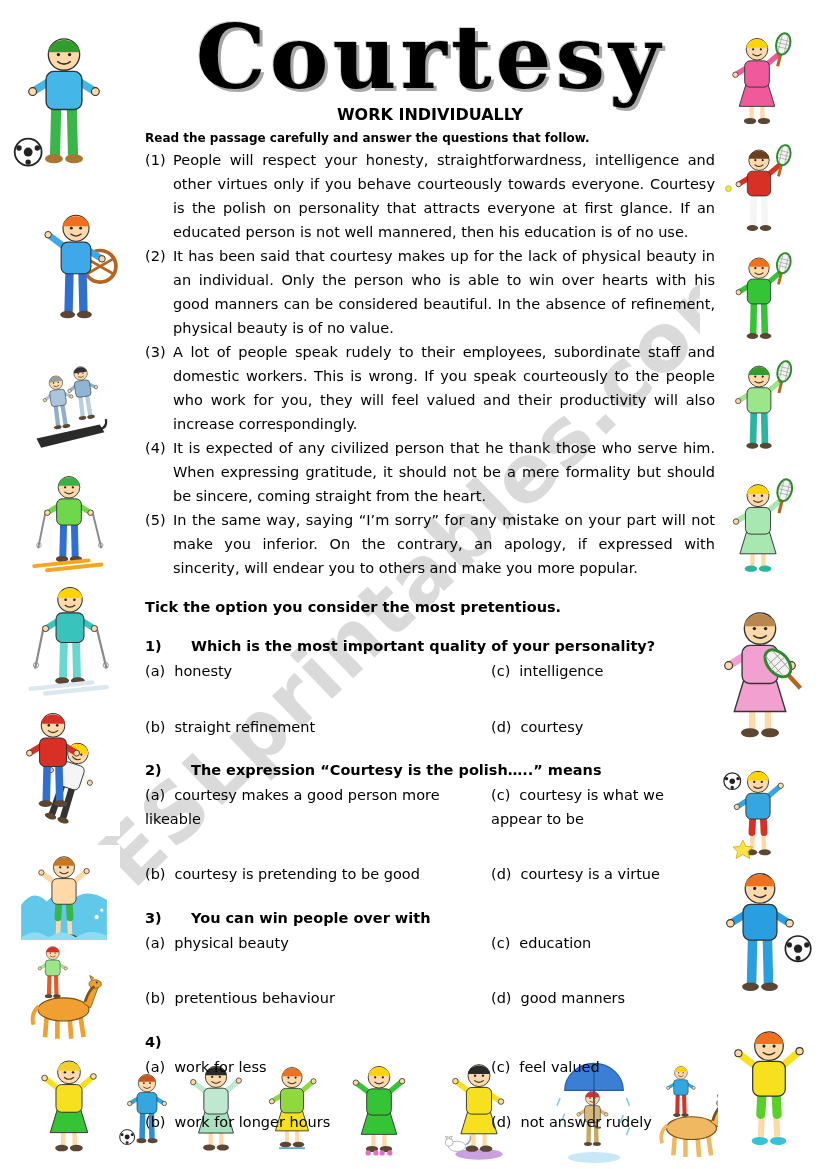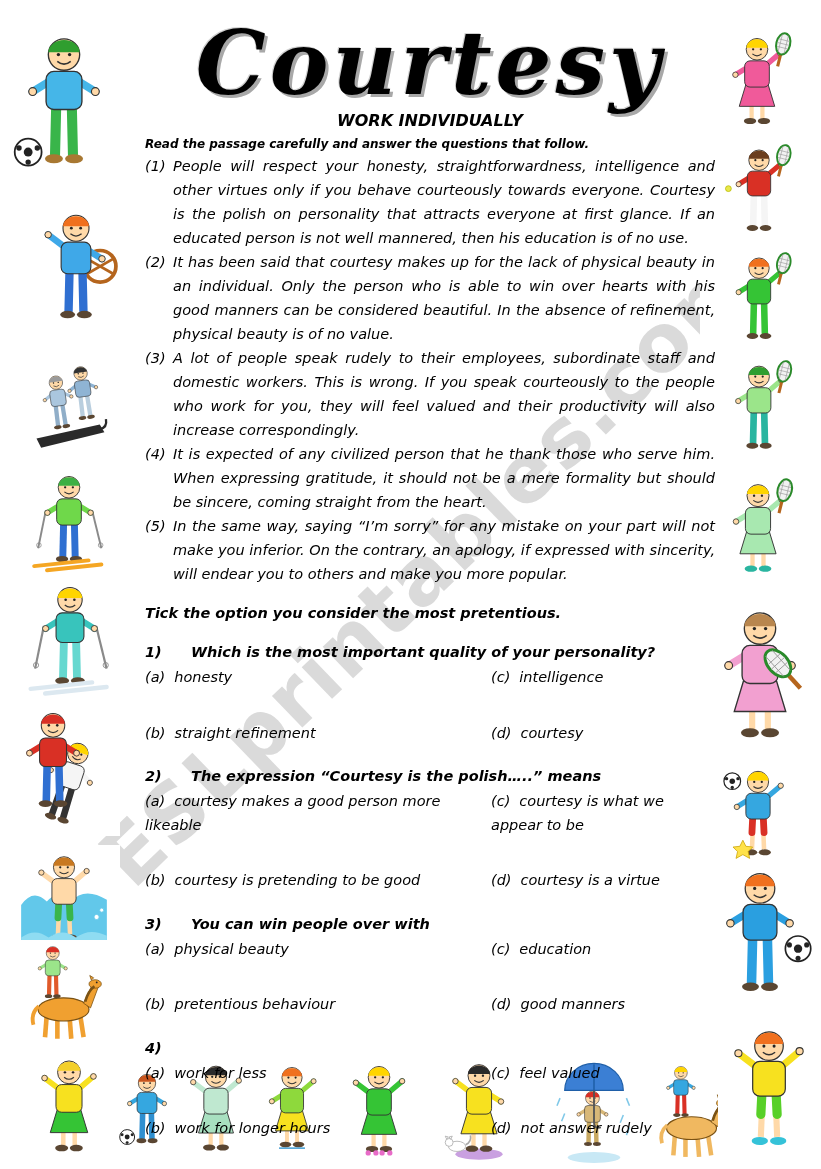--- a/index.html
+++ b/index.html
@@ -10,21 +10,21 @@
     font-family:"DejaVu Sans", sans-serif; color:#000;
   }
   
   .watermark{
     position:absolute; left:428px; top:568px; z-index:1;
     transform:translate(-50%,-50%) rotate(-44deg);
     font-size:80px; font-weight:bold; letter-spacing:2px;
     color:#c2c2c2; opacity:0.6; white-space:nowrap; pointer-events:none;
   }
   
-  .content{position:absolute; left:145px; top:16px; width:570px; z-index:3;font-style:italic;}
+  .content{position:absolute; left:145px; top:10px; width:570px; z-index:3;}
   .title{
     margin:0; text-align:center; font-size:88px; line-height:1.08;
     font-weight:bold; letter-spacing:4px; color:#000;
     text-shadow:3px 3px 0 #a8a8a8, -1px -1px 0 #d0d0d0;
     font-family:"DejaVu Serif", serif;
   }
   .subtitle{text-align:center; font-weight:bold; font-size:16px; margin-top:0;}
   .read-instruction{font-weight:bold; font-size:12px; margin-top:7px;}
   .passage{margin-top:3px;}
   .para{display:flex; font-size:14.5px; line-height:24px;}

